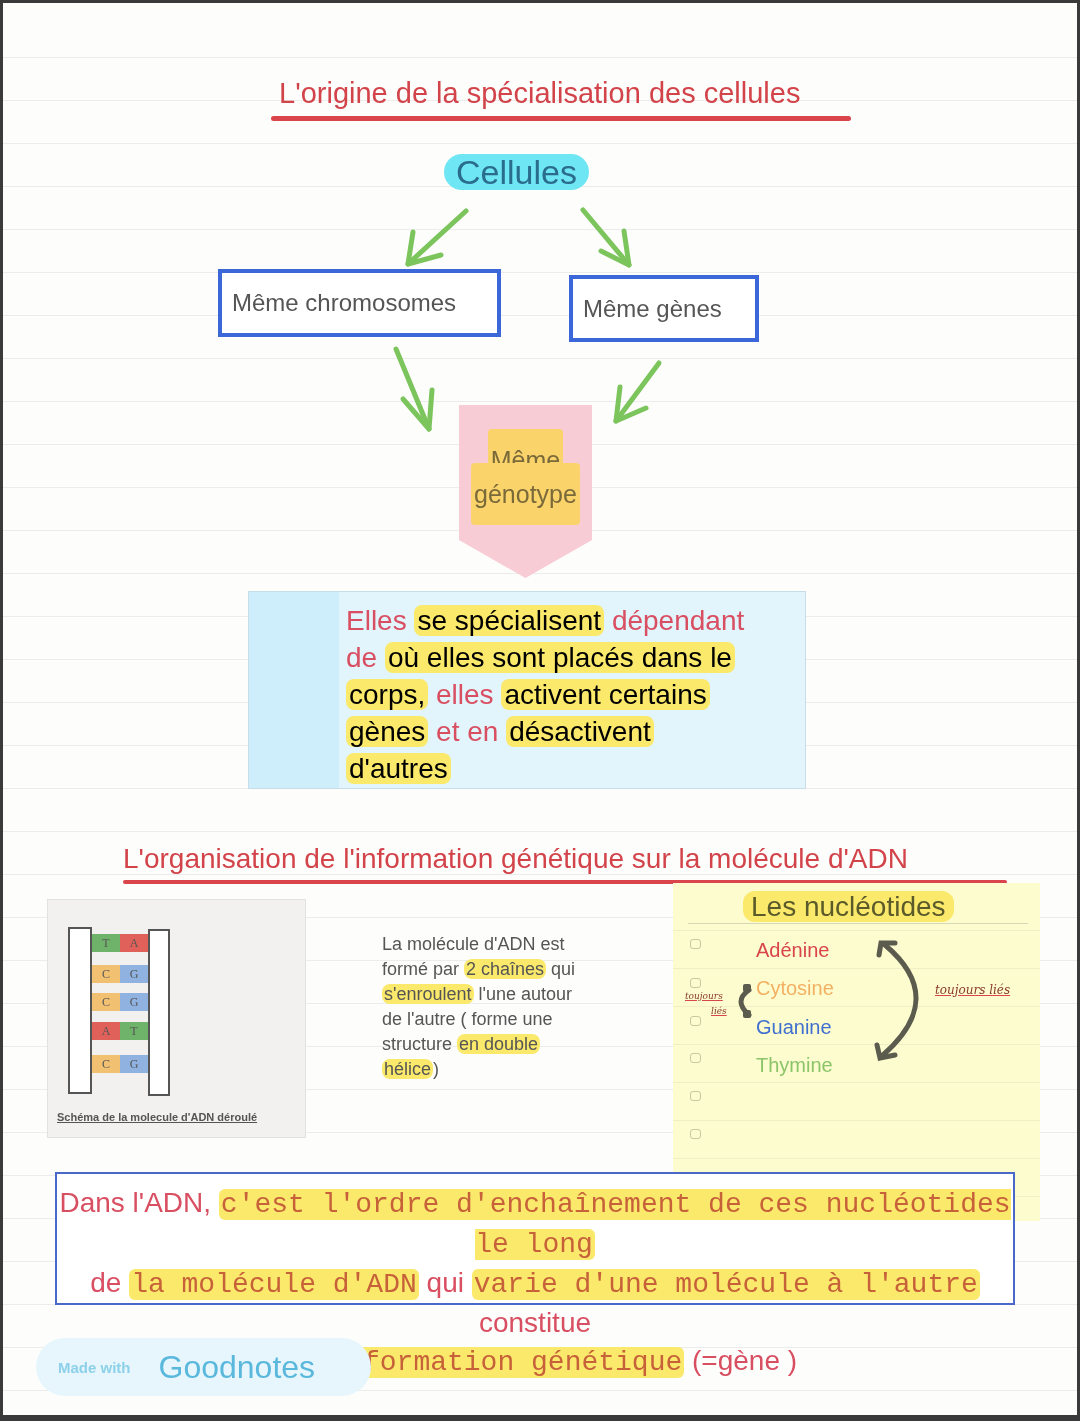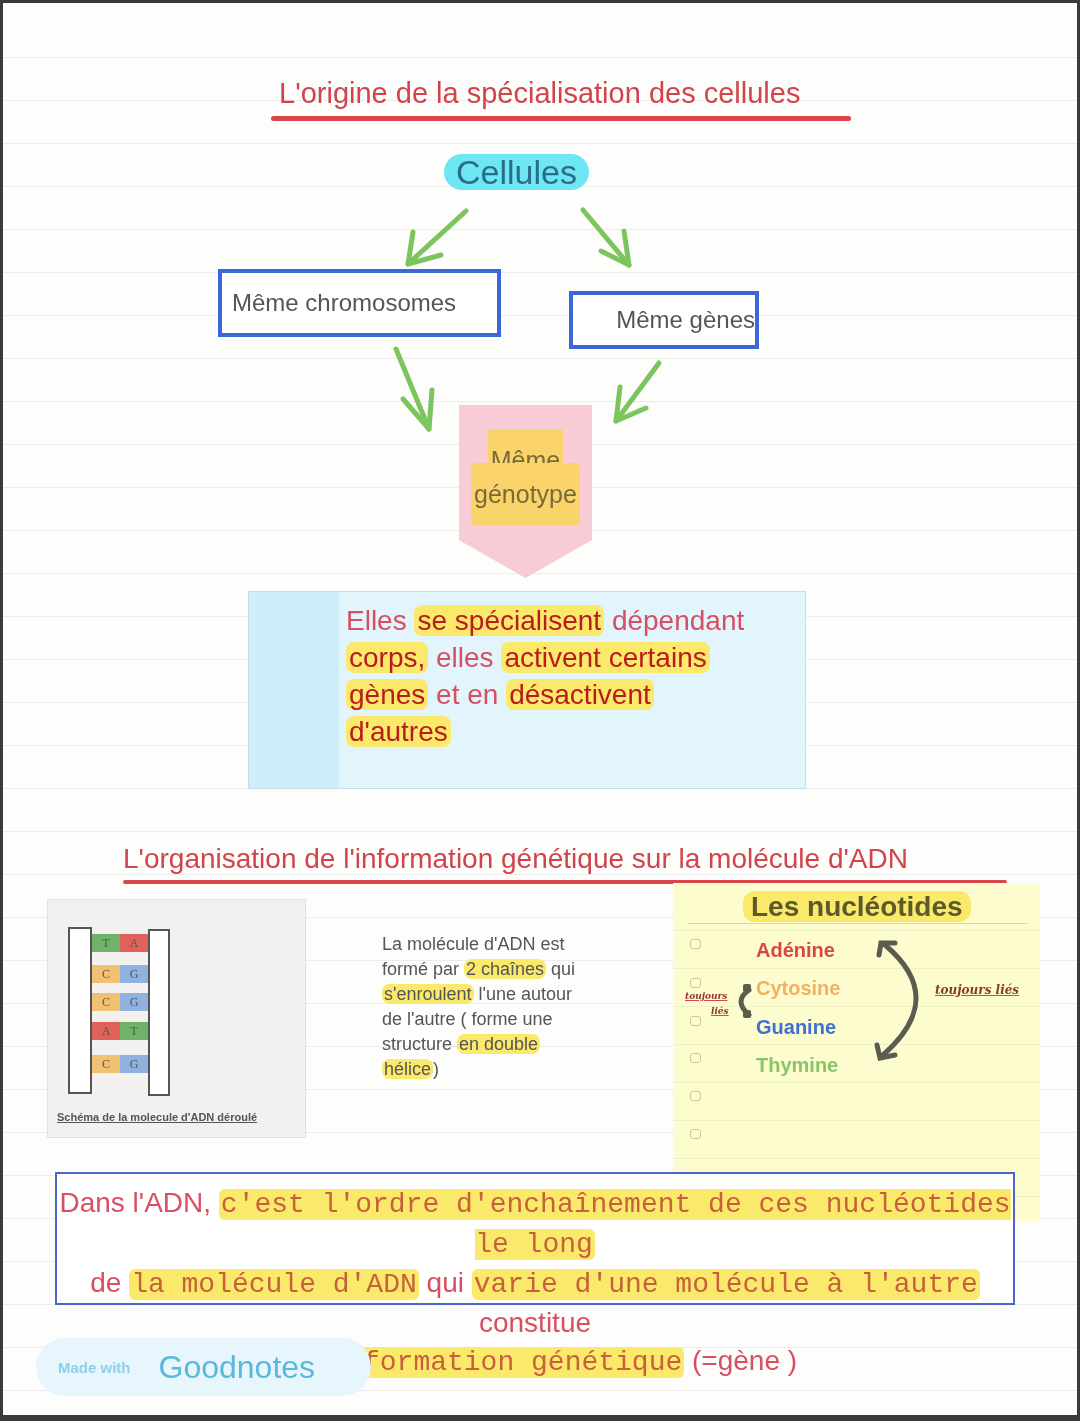--- a/index.html
+++ b/index.html
@@ -49,21 +49,21 @@
   .geno-text { color: #7a6a3a; font-size: 25px; text-align: center; line-height: 34px; }
 
   
   .callout {
     background: #e2f4fc; border: 1px solid #c8dde8;
   }
   .callout-strip { background: #cfeefb; }
   .callout-text {
     color: #d94f62; font-size: 28px; line-height: 37px;
   }
-  .callout-text .hl { color: #b91c1c; }
+  .callout-text .hl { color: #000000; }
 
   
   .dna-frame { background: #f2f1ef; border: 1px solid #e3e2df; }
   .rail { position: absolute; background: #fff; border: 2px solid #555; }
   .base { position: absolute; height: 18px; font-size: 12px; color: #555;
           display: flex; align-items: center; justify-content: center; font-family: "Liberation Serif", serif; }
   .caption { font-size: 11px; color: #555; text-decoration: underline; font-weight: bold; white-space: nowrap; }
 
   .desc { color: #555; font-size: 18px; line-height: 25px; }
   .desc .hl { padding: 0 2px; }
@@ -119,34 +119,35 @@
       <polyline points="400,396 426,426 429,387"></polyline>
 
       <line x1="656" y1="360" x2="613" y2="418"></line>
       <polyline points="617,384 613,418 643,405"></polyline>
     </g>
   </svg>
 
   <div class="abs bluebox" style="left:215px; top:266px; width:283px; height:68px;">
     <span>Même chromosomes</span>
   </div>
-  <div class="abs bluebox" style="left:566px; top:288px; width:190px; height:58px;justify-content:flex-end;">
+  <div class="abs bluebox" style="left:566px; top:272px; width:190px; height:67px;">
     <span>Même gènes</span>
   </div>
 
   <div class="abs chevron" style="left:456px; top:402px; width:133px; height:173px;"></div>
   <div class="abs geno-text" style="left:456px; top:440px; width:133px;">
     <span class="hl-orange">Même</span><br>
     <span class="hl-orange">génotype</span>
   </div>
 
   <div class="abs callout" style="left:245px; top:588px; width:558px; height:198px;">
     <div class="abs callout-strip" style="left:0; top:0; width:90px; height:100%;"></div>
     <div class="abs callout-text" style="left:97px; top:10px;">
       <div>Elles <span class="hl">se spécialisent</span> dépendant</div>
+      <div>de <span class="hl">où elles sont placés dans le</span></div>
       <div><span class="hl">corps,</span> elles <span class="hl">activent certains</span></div>
       <div><span class="hl">gènes</span> et en <span class="hl">désactivent</span></div>
       <div><span class="hl">d'autres</span></div>
     </div>
   </div>
 
   <div class="abs title" style="left:120px; top:840px; font-size:28px;">L'organisation de l'information génétique sur la molécule d'ADN</div>
   <div class="abs title-underline" style="left:120px; top:877px; width:884px; height:4px;"></div>
 
   <div class="abs dna-frame" style="left:44px; top:896px; width:259px; height:239px;">
@@ -167,21 +168,21 @@
 
   <div class="abs desc" style="left:379px; top:929px;">
     <div>La molécule d'ADN est</div>
     <div><span>formé par </span><span class="hl">2 chaînes</span><span> qui</span></div>
     <div><span class="hl">s'enroulent</span><span> l'une autour</span></div>
     <div>de l'autre ( forme une</div>
     <div><span>structure </span><span class="hl">en double</span></div>
     <div><span class="hl">hélice</span><span>)</span></div>
   </div>
 
-  <div class="abs note-card" style="left:670px; top:880px; width:367px; height:338px;font-weight:bold;">
+  <div class="abs note-card" style="left:670px; top:880px; width:367px; height:338px;">
     <div class="lines"></div>
     <div class="abs" style="left:15px; top:40px; width:340px; height:1px; background:#d8d8b8;"></div>
     <div class="abs nuc-title" style="left:70px; top:8px;">
       <span class="hl" style="padding:0 8px; border-radius:12px;">Les nucléotides</span>
     </div>
 
     <div class="abs checkbox" style="left:17px; top:56px;"></div>
     <div class="abs checkbox" style="left:17px; top:95px;"></div>
     <div class="abs checkbox" style="left:17px; top:133px;"></div>
     <div class="abs checkbox" style="left:17px; top:170px;"></div>

